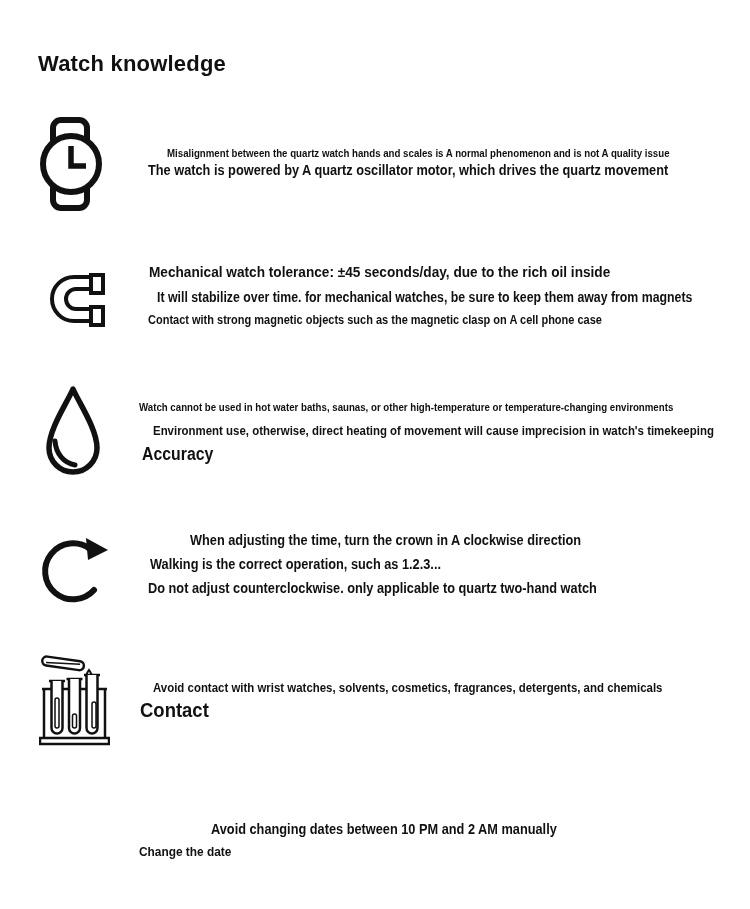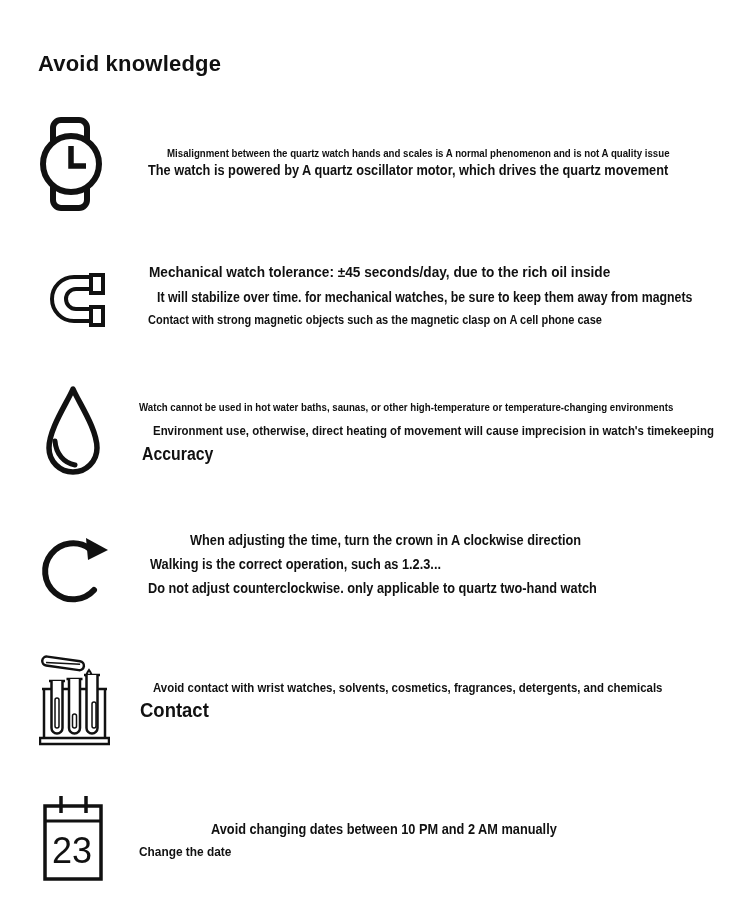--- a/index.html
+++ b/index.html
@@ -65,21 +65,21 @@
   
   #icon-calendar{ left: 42px;  top: 793px; width: 62px; height: 90px; }
   #t6a { left: 211px; top: 821px; font-size: 14.5px; }
   #t6b { left: 139px; top: 844px; font-size: 13.5px; }
 </style>
 </head>
 <body>
 
 <div id="canvas">
 
-  <h1 class="title">Avoid knowledge</h1>
+  <h1 class="title">Watch knowledge</h1>
 
   <div class="icon" id="icon-watch">
     <svg viewBox="0 0 64 96" xmlns="http://www.w3.org/2000/svg">
       <rect x="13" y="4" width="34" height="88" rx="8" fill="#fff" stroke="#111" stroke-width="6"></rect>
       <circle cx="31" cy="48" r="28" fill="#fff" stroke="#111" stroke-width="6"></circle>
       <path d="M31 30 V50 H46" fill="none" stroke="#111" stroke-width="5.5"></path>
     </svg>
   </div>
   <div class="t" id="t1a">Misalignment between the quartz watch hands and scales is A normal phenomenon and is not A quality issue</div>
   <div class="t" id="t1b">The watch is powered by A quartz oscillator motor, which drives the quartz movement</div>
@@ -136,25 +136,16 @@
 
       <line x1="45" y1="25" x2="61" y2="25" stroke="#111" stroke-width="2.5"></line>
       <path d="M47.5 25 V78 a5.5 5.5 0 0 0 11 0 V25" fill="#fff" stroke="#111" stroke-width="2.5"></path>
       <rect x="53" y="52" width="4" height="26" rx="2" fill="#fff" stroke="#111" stroke-width="1.5"></rect>
       <rect x="1" y="88" width="69" height="6" fill="#fff" stroke="#111" stroke-width="2.5"></rect>
     </svg>
   </div>
   <div class="t" id="t5a">Avoid contact with wrist watches, solvents, cosmetics, fragrances, detergents, and chemicals</div>
   <div class="t" id="t5b">Contact</div>
 
-  <div class="icon" id="icon-calendar">
-    <svg viewBox="0 0 62 90" xmlns="http://www.w3.org/2000/svg">
-      <rect x="3" y="13" width="56" height="73" fill="#fff" stroke="#111" stroke-width="3.5"></rect>
-      <line x1="3" y1="28" x2="59" y2="28" stroke="#111" stroke-width="3"></line>
-      <line x1="19" y1="3" x2="19" y2="20" stroke="#111" stroke-width="3.5"></line>
-      <line x1="44" y1="3" x2="44" y2="20" stroke="#111" stroke-width="3.5"></line>
-      <text x="30" y="70" text-anchor="middle" font-size="36" font-weight="400" font-family="Liberation Sans, sans-serif" fill="#111">23</text>
-    </svg>
-  </div>
   <div class="t" id="t6a">Avoid changing dates between 10 PM and 2 AM manually</div>
   <div class="t" id="t6b">Change the date</div>
 
 </div>
 
 </body></html>

